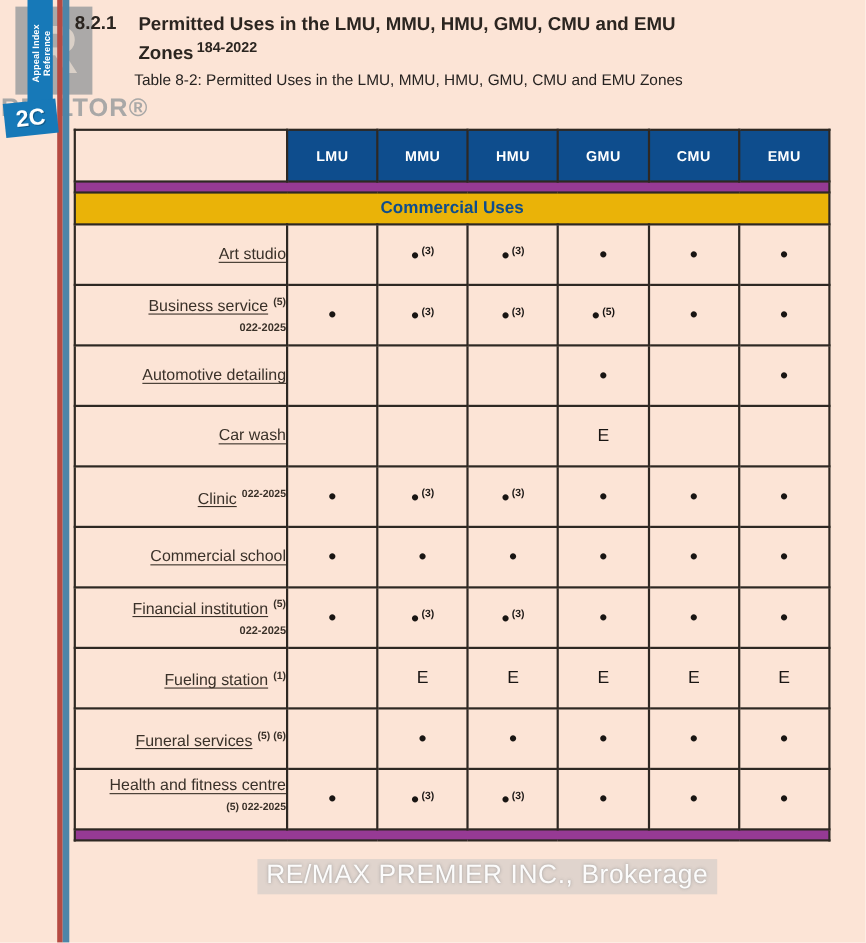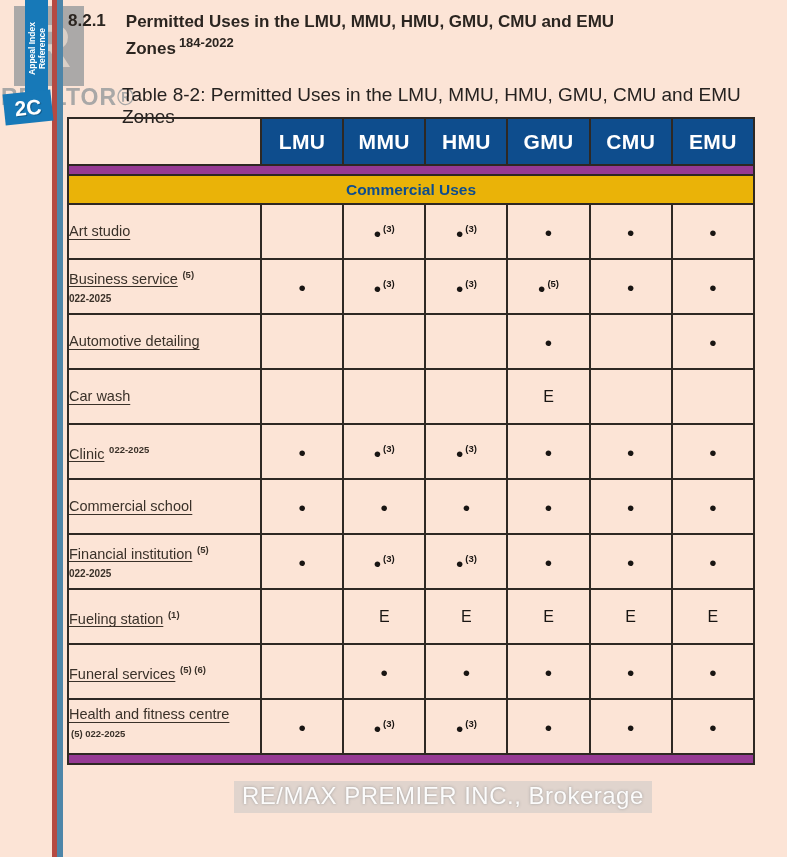--- a/index.html
+++ b/index.html
@@ -35,37 +35,37 @@
     position:absolute; left:4px; top:92px; width:48px; height:31px; z-index:4;
     background:#1779b8; color:#fff; font-weight:bold; font-size:21px;
     display:flex; align-items:center; justify-content:center;
     transform:rotate(-6deg); text-shadow:1px 1px 0 rgba(0,0,0,.25);
   }
   
   .heading{position:absolute; left:68px; top:11px; display:flex; gap:20px; z-index:2;}
   .secnum{font-size:17px; font-weight:bold; white-space:nowrap;}
   .title{max-width:552px; font-size:17px; font-weight:bold; line-height:21px; margin:0;}
   .t-sup{font-size:13px; font-weight:bold; vertical-align:super; margin-left:3px;}
-  .caption{position:absolute; left:122px; top:64px; font-size:19px; color:#262220; z-index:2;margin-top:20px;}
+  .caption{position:absolute; left:122px; top:64px; font-size:14px; color:#262220; z-index:2;}
   
   table.uses{
     position:absolute; left:67px; top:117px; width:688px; z-index:2;
     border-collapse:collapse; table-layout:fixed;
   }
   table.uses col.c-label{width:193px;}
   table.uses th, table.uses td{border:2px solid #2e2823; padding:0;}
-  th.zone{background:#0e4d8d; color:#fff; font-size:21px; font-weight:bold; height:45px; letter-spacing:.4px;}
+  th.zone{background:#0e4d8d; color:#fff; font-size:13px; font-weight:bold; height:45px; letter-spacing:.4px;}
   th.corner{background:transparent;}
   td.band{background:#963a94; height:8px; border-top:none; border-bottom:none;}
   td.section{
     background:#eab308; color:#0e4d8d; font-weight:bold; font-size:15.5px;
     text-align:center; height:27px; border-top:none;
   }
   td.label-cell{
-    height:53px; text-align:left; vertical-align:middle;
+    height:53px; text-align:right; vertical-align:middle;
     font-size:14.5px; color:#3a3129; padding:4px 12px; line-height:19px;margin-top:40px;
   }
   .uname{text-decoration:underline; text-underline-offset:3px; cursor:pointer;}
   .fnote{font-size:9.5px; font-weight:bold; margin-left:2px; white-space:nowrap;}
   .sub{font-size:10px; font-weight:bold; margin-top:1px;}
   td.val{text-align:center; vertical-align:middle; font-size:15px; color:#191513;}
   .dot{font-size:21px; line-height:10px; vertical-align:middle;}
   .emark{font-size:16px;}
   .cnote{font-size:9.5px; font-weight:bold; margin-left:2px; vertical-align:super;}
   

